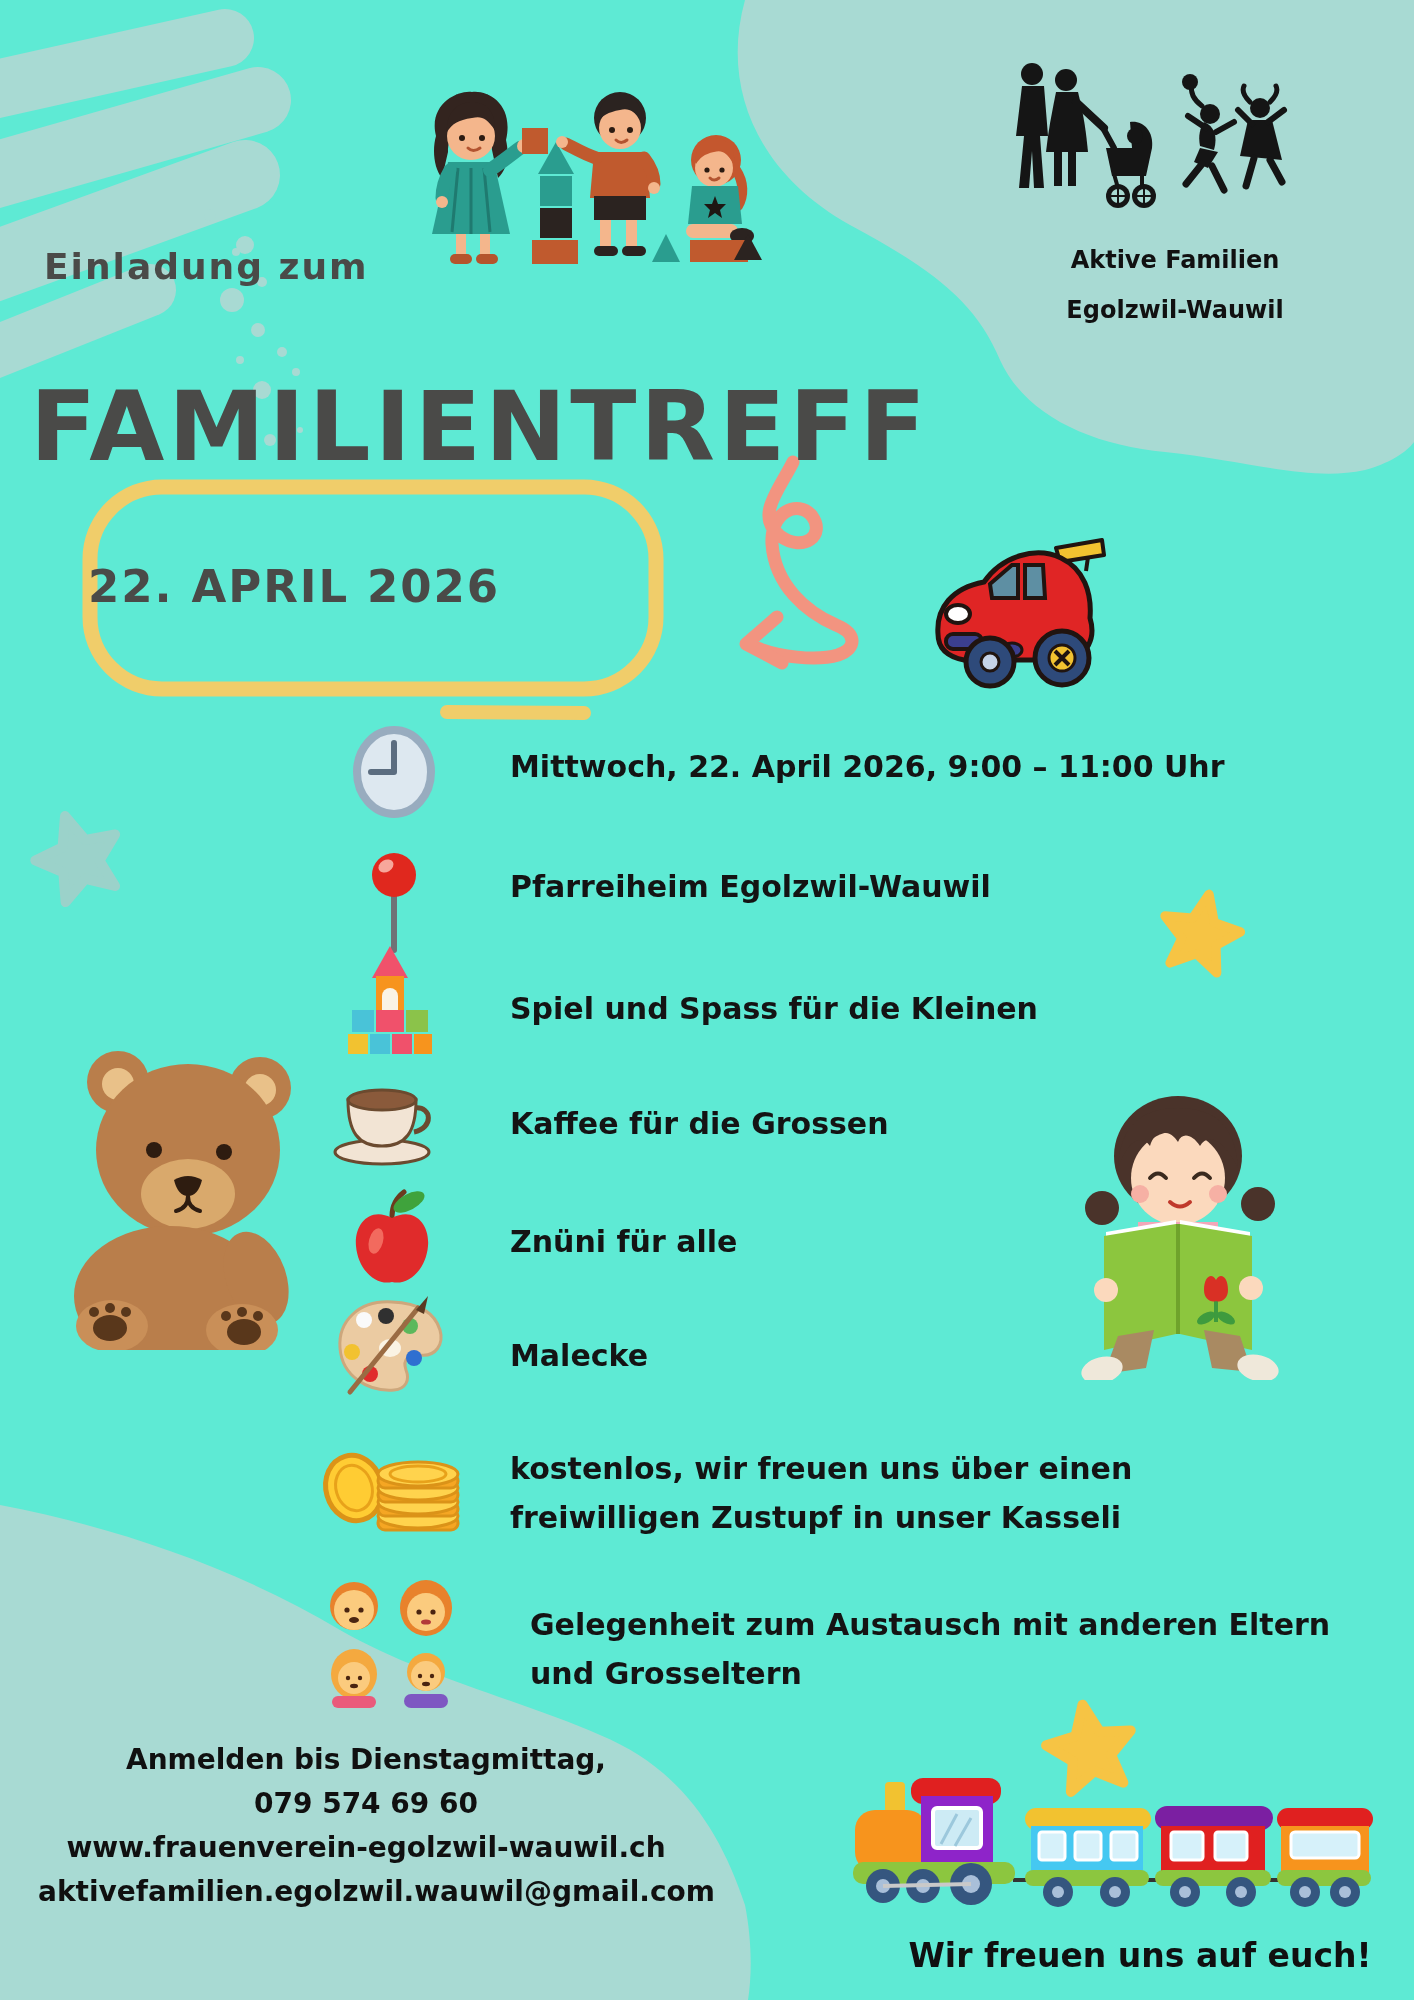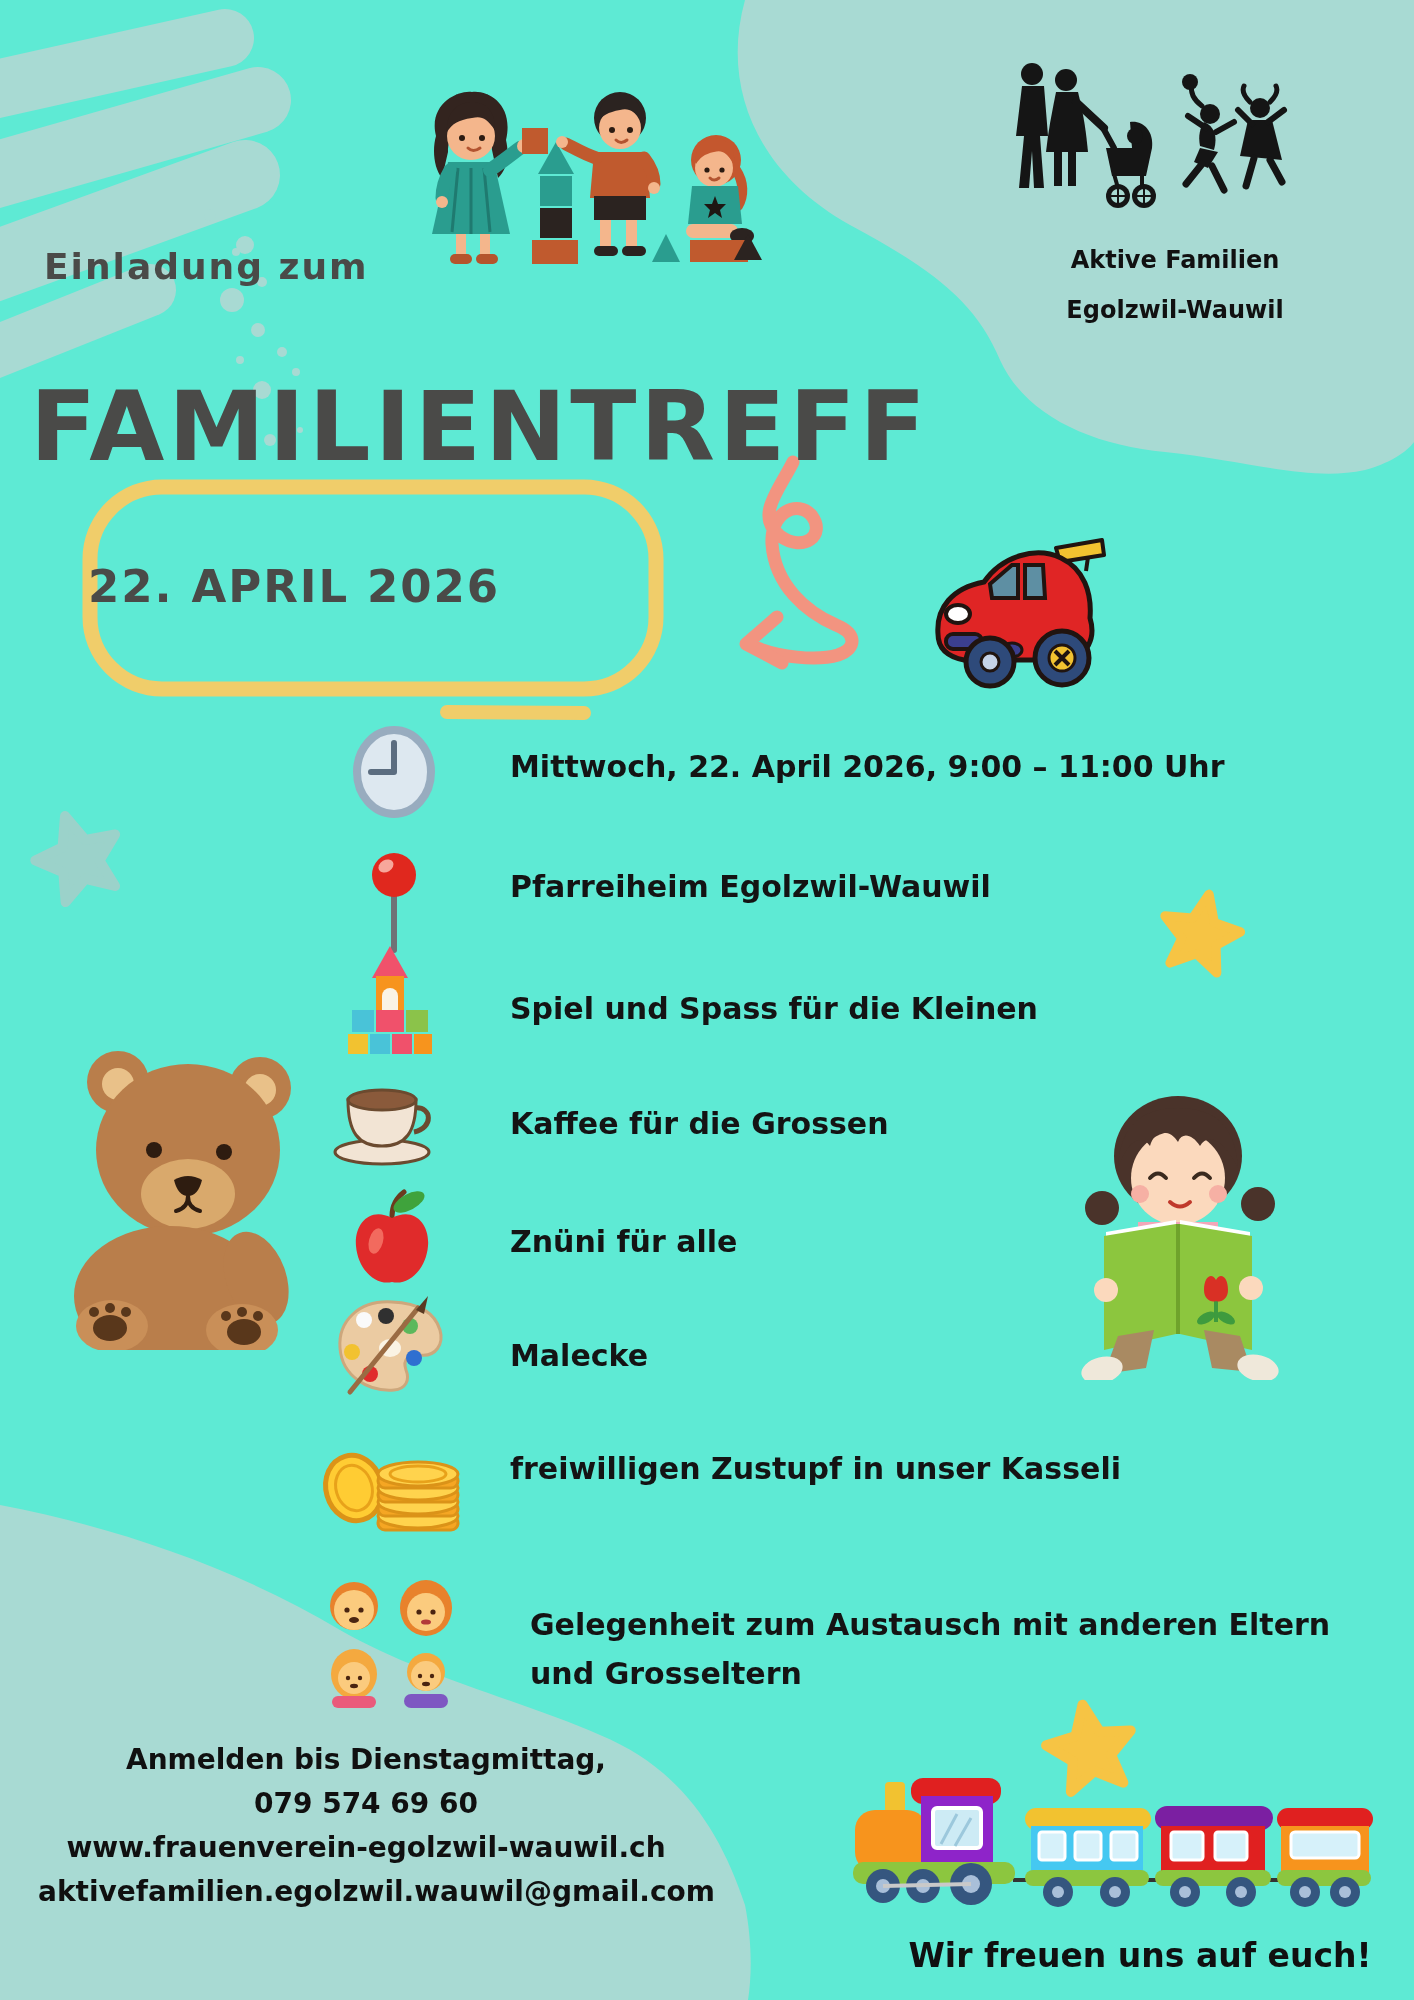--- a/index.html
+++ b/index.html
@@ -386,20 +386,21 @@
   <div class="abs z2 logo-text lt1">Aktive Familien</div>
   <div class="abs z2 logo-text lt2">Egolzwil-Wauwil</div>
 
   <div class="abs z2 row-text r1">Mittwoch, 22. April 2026, 9:00 – 11:00 Uhr</div>
   <div class="abs z2 row-text r2">Pfarreiheim Egolzwil-Wauwil</div>
   <div class="abs z2 row-text r4">Kaffee für die Grossen</div>
   <div class="abs z2 row-text r3">Spiel und Spass für die Kleinen</div>
   <div class="abs z2 row-text r5">Znüni für alle</div>
   <div class="abs z2 row-text r6">Malecke</div>
   <div class="abs z2 row-text r7 two-line">
+    <span style="display:block">kostenlos, wir freuen uns über einen</span>
     <span style="display:block">freiwilligen Zustupf in unser Kasseli</span>
   </div>
   <div class="abs z2 row-text r8 two-line">
     <span style="display:block">Gelegenheit zum Austausch mit anderen Eltern</span>
     <span style="display:block">und Grosseltern</span>
   </div>
 
   <div class="abs z2 contact">
     <span>Anmelden bis Dienstagmittag,</span>
     <span>079 574 69 60</span>

